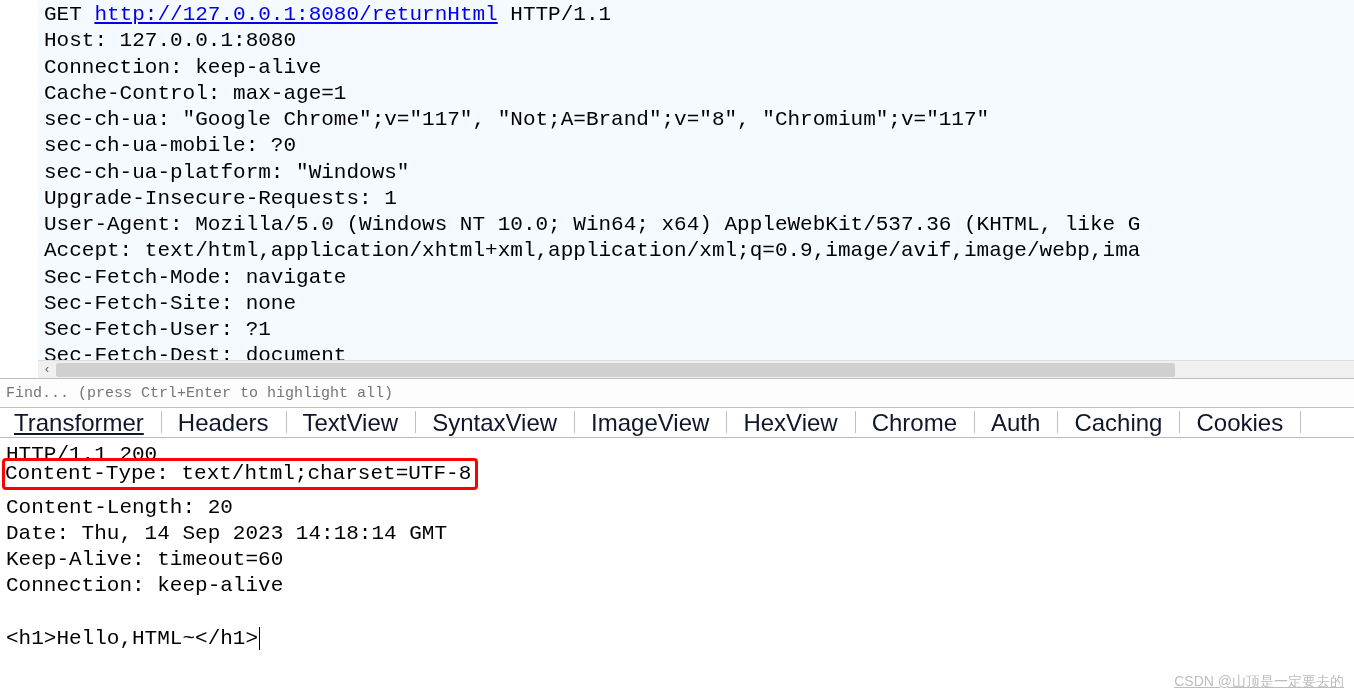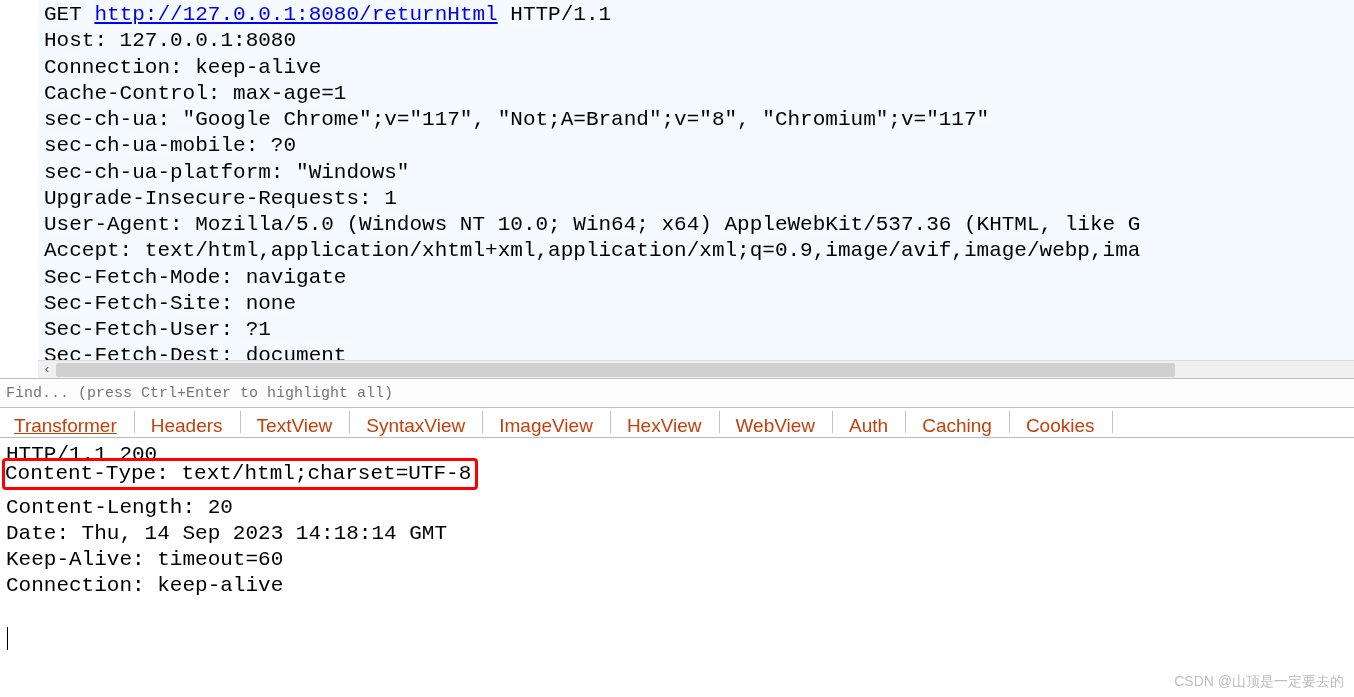--- a/index.html
+++ b/index.html
@@ -73,22 +73,22 @@
     font-size: 15px;
     color: #808080;
     width: 100%;
     background: transparent;
   }
   .tab-bar {
     height: 30px;
     display: flex;
     align-items: flex-end;
     font-family: Arial, sans-serif;
-    font-size: 19px;
-    color: #c2410c;
+    font-size: 24px;
+    color: #0f172a;
     padding-left: 4px;
     border-bottom: 1px solid #bbb;
     background: #fff;
     white-space: nowrap;
     overflow: hidden;
   }
   .tab {
     padding: 2px 10px 0 10px;
     border-right: 1px solid transparent;
     cursor: default;
@@ -117,20 +117,21 @@
   }
   .blank-line { height: 1.25em; }
   .cursor { border-left: 1px solid #000; margin-left: 1px; }
   .watermark {
     position: absolute;
     right: 10px;
     bottom: 6px;
     font-family: Arial, sans-serif;
     font-size: 14px;
     color: #bdbdbd;
+    text-decoration: underline;
   }
 </style>
 </head>
 <body>
 
 <div class="request-pane">
   <span class="line">
     <span>GET</span>
     <span> </span>
     <a href="#" class="url-link">http://127.0.0.1:8080/returnHtml</a>
@@ -171,21 +172,21 @@
   <div class="tab">Headers</div>
   <div class="tab-sep"></div>
   <div class="tab">TextView</div>
   <div class="tab-sep"></div>
   <div class="tab">SyntaxView</div>
   <div class="tab-sep"></div>
   <div class="tab">ImageView</div>
   <div class="tab-sep"></div>
   <div class="tab">HexView</div>
   <div class="tab-sep"></div>
-  <div class="tab">WebView</div>
+  <div class="tab">Chrome</div>
   <div class="tab-sep"></div>
   <div class="tab">Auth</div>
   <div class="tab-sep"></div>
   <div class="tab">Caching</div>
   <div class="tab-sep"></div>
   <div class="tab">Cookies</div>
   <div class="tab-sep"></div>
 </div>
 
 <div class="response-pane">
@@ -195,17 +196,17 @@
       <span>Content-Type: text/html;charset=UTF-8</span>
     </span>
     <span class="line" style="visibility:hidden;display:block;">X</span>
   </div>
   <span class="line" style="display:block;">Content-Length: 20</span>
   <span class="line" style="display:block;">Date: Thu, 14 Sep 2023 14:18:14 GMT</span>
   <span class="line" style="display:block;">Keep-Alive: timeout=60</span>
   <span class="line" style="display:block;">Connection: keep-alive</span>
   <div class="blank-line"></div>
   <span class="line" style="display:block;">
-    <span class="cursor"></span>
+    <span>&lt;h1&gt;Hello,HTML~&lt;/h1&gt;</span><span class="cursor"></span>
   </span>
 </div>
 
 <div class="watermark">CSDN @山顶是一定要去的</div>
 
 </body></html>

